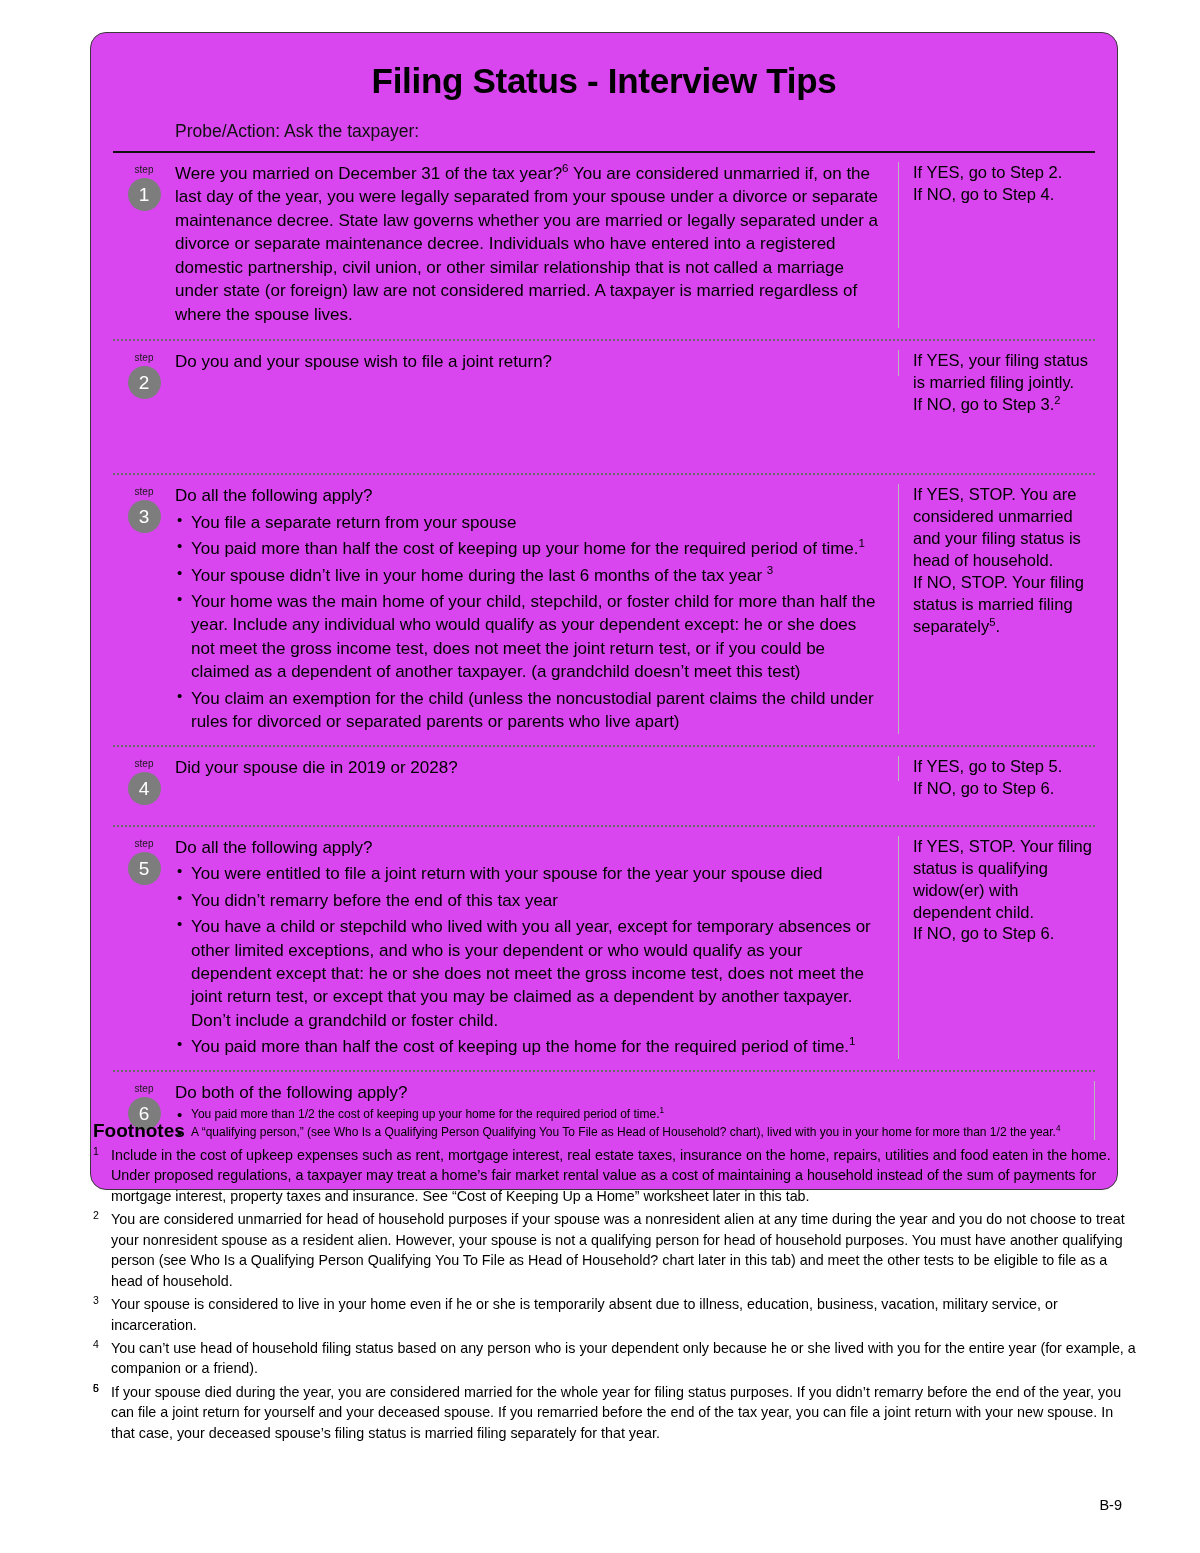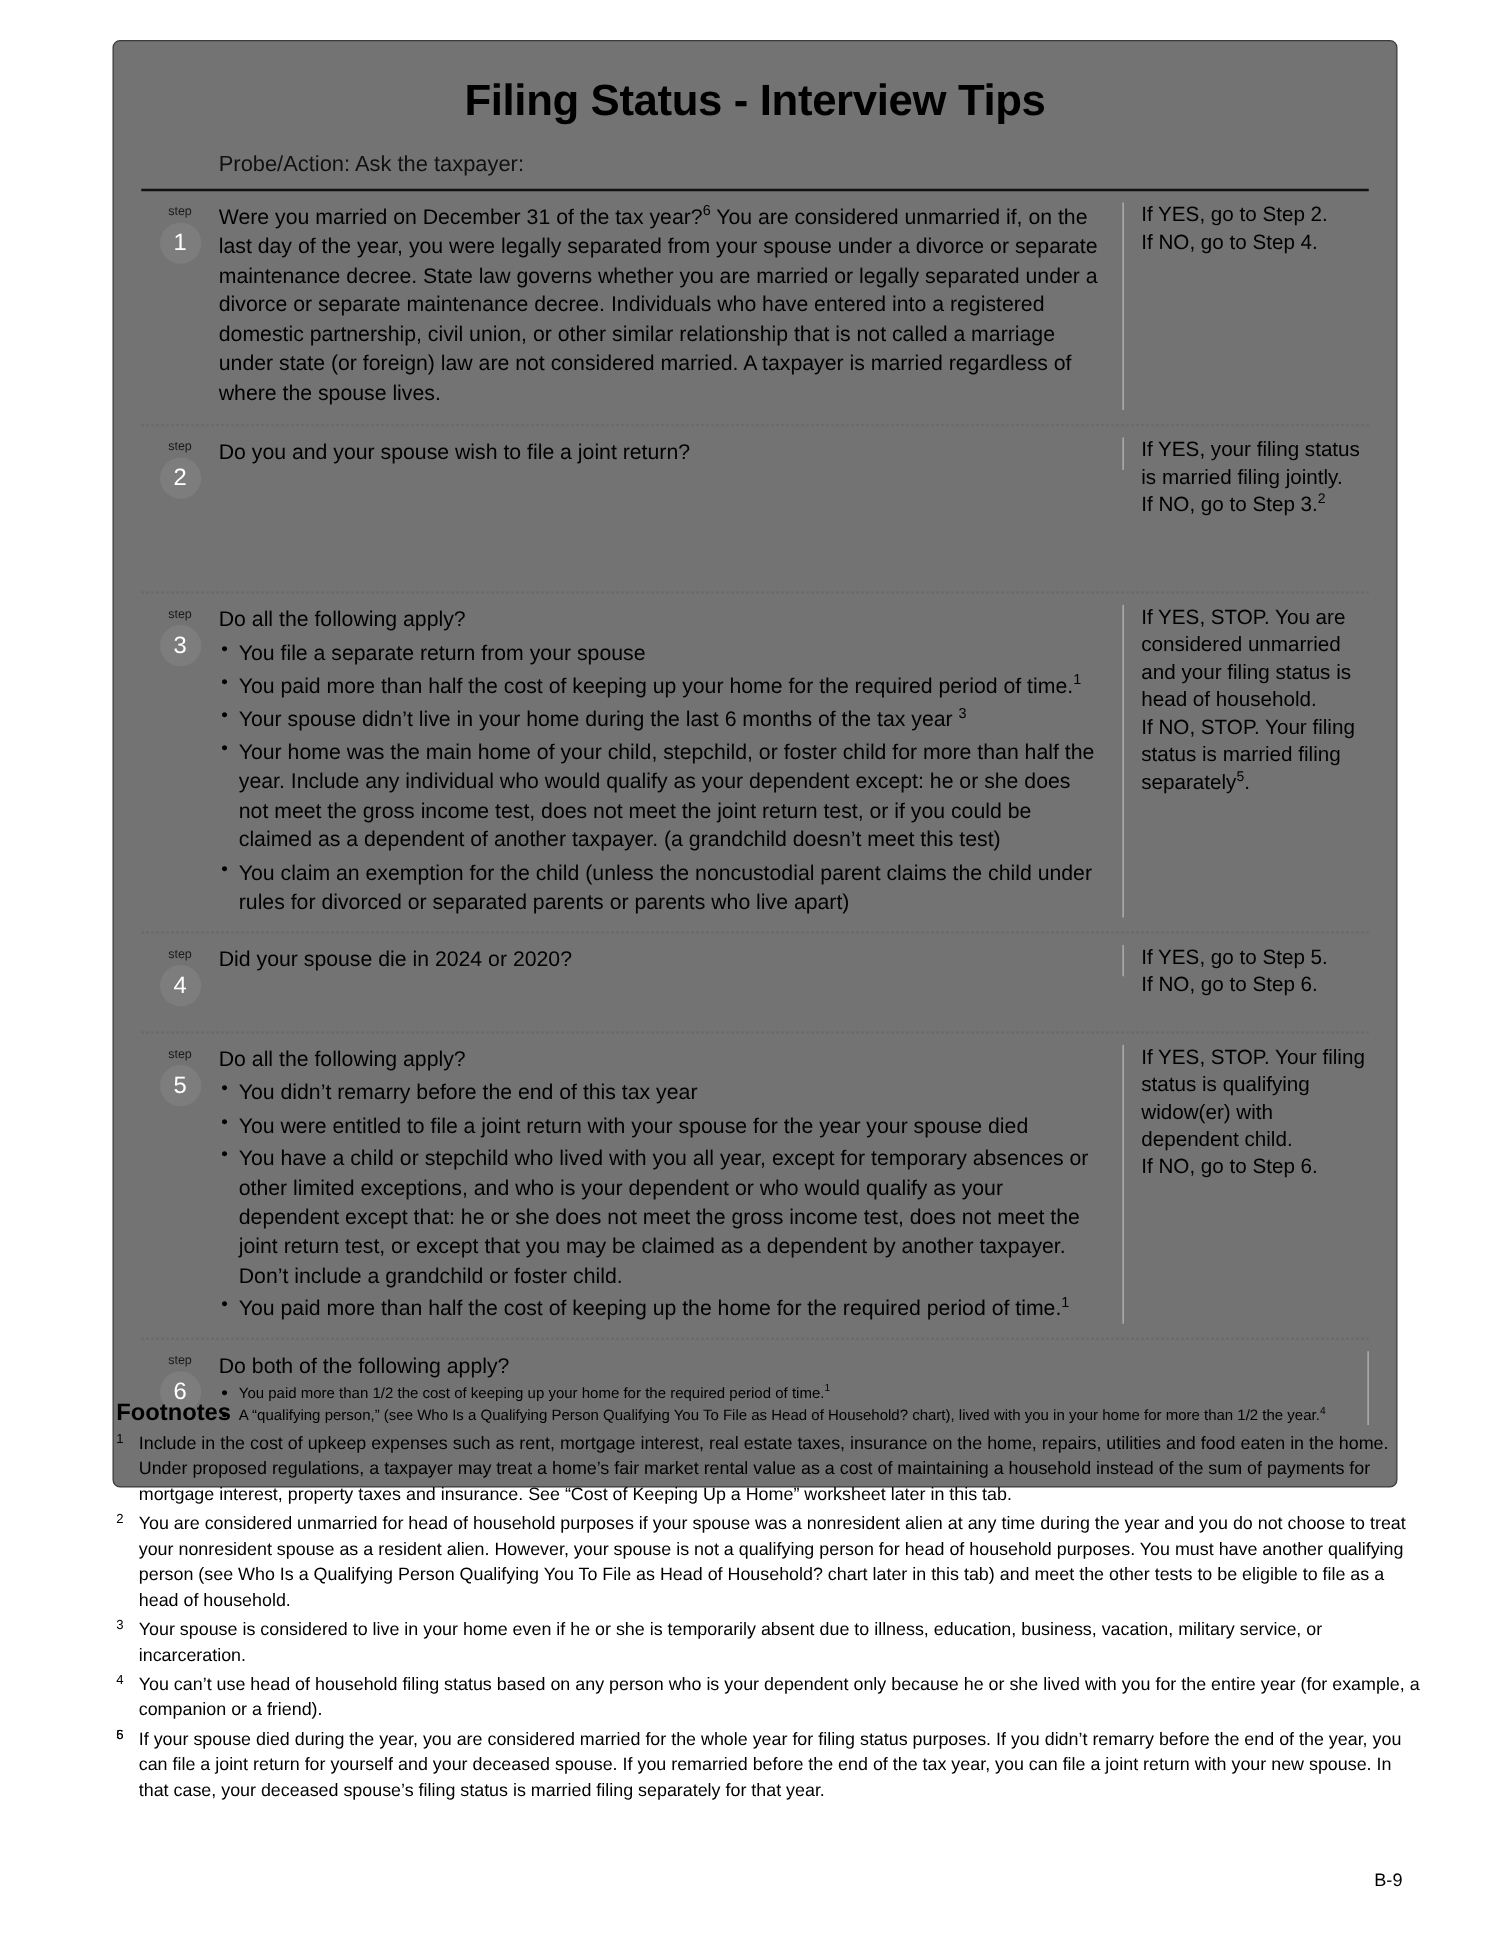--- a/index.html
+++ b/index.html
@@ -17,22 +17,22 @@
     overflow: hidden;
   }
 
   
   .card {
     position: absolute;
     left: 90px;
     top: 32px;
     width: 1028px;
     border: 1.2px solid #3a3a3a;
-    border-radius: 6px;
-    background: #737373;
+    border-radius: 16px;
+    background: #d946ef;
     box-sizing: border-box;
     padding: 0;
   }
 
   .card-title {
     text-align: center;
     font-size: 35px;
     font-weight: bold;
     letter-spacing: -0.3px;
     padding-top: 28px;
@@ -228,36 +228,36 @@
       </div>
       <div class="answer-col">If <b>YES</b>, STOP. You are considered unmarried and your filing status is <b>head of household</b>.<br>If <b>NO</b>, STOP. Your filing status is <b>married filing separately</b><sup>5</sup>.</div>
     </div>
 
     <div class="step-row row-h4">
       <div class="step-col">
         <span class="step-word">step</span>
         <div class="step-badge">4</div>
       </div>
       <div class="probe-col">
-        <p class="q-text">Did your spouse die in 2024 or 2020?</p>
+        <p class="q-text">Did your spouse die in 2019 or 2028?</p>
         <ul class="bullets"></ul>
       </div>
       <div class="answer-col">If <b>YES</b>, go to Step 5.<br>If <b>NO</b>, go to Step 6.</div>
     </div>
 
     <div class="step-row row-h5">
       <div class="step-col">
         <span class="step-word">step</span>
         <div class="step-badge">5</div>
       </div>
       <div class="probe-col">
         <p class="q-text">Do all the following apply?</p>
         <ul class="bullets">
+            <li>You were entitled to file a joint return with your spouse for the year your spouse died</li>
             <li>You didn’t remarry before the end of this tax year</li>
-            <li>You were entitled to file a joint return with your spouse for the year your spouse died</li>
             <li>You have a child or stepchild who lived with you all year, except for temporary absences or other limited exceptions, and who is your dependent or who would qualify as your dependent except that: he or she does not meet the gross income test, does not meet the joint return test, or except that you may be claimed as a dependent by another taxpayer. Don’t include a grandchild or foster child.</li>
             <li>You paid more than half the cost of keeping up the home for the required period of time.<sup>1</sup></li>
           </ul>
       </div>
       <div class="answer-col">If <b>YES</b>, STOP. Your filing status is <b>qualifying widow(er) with dependent child</b>.<br>If <b>NO</b>, go to Step 6.</div>
     </div>
 
     <div class="step-row row-h6">
       <div class="step-col">
         <span class="step-word">step</span>

